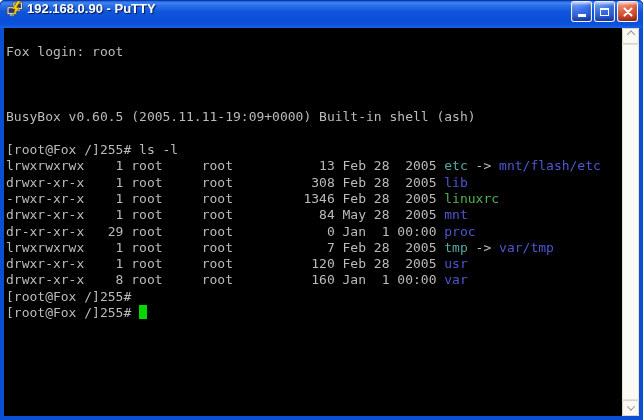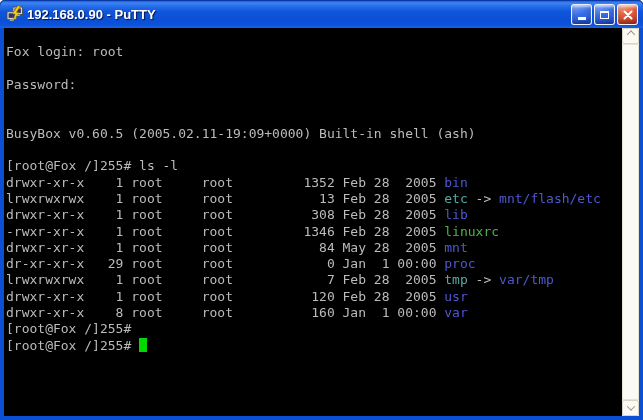--- a/index.html
+++ b/index.html
@@ -5,21 +5,21 @@
   html,body{margin:0;padding:0;background:#fff;}
   .window{
     width:643px;height:420px;box-sizing:border-box;
     border-radius:7px 7px 0 0;overflow:hidden;
     font-family:"Liberation Sans",sans-serif;
     box-shadow:0 0 0 1px #16418c;
     background:var(--frame,#0a4fd4);
   }
   
   .titlebar{
-    height:28px;display:flex;align-items:center;
+    height:28px;display:flex;
     background:linear-gradient(180deg,#1e63e0 0%,#3f84f2 8%,#2b72ea 16%,
                #0f55dc 40%,#0a4fd6 70%,#0c52da 88%,#1d63e4 100%);
     border-top:1px solid #0838a8;box-sizing:border-box;
     padding:0 5px 0 6px;
   }
   .titlebar .app-icon{width:17px;height:17px;margin-right:4px;flex:0 0 auto;}
   .title-text{
     flex:1;color:#fff;font-weight:bold;font-size:13px;
     text-shadow:1px 1px 1px rgba(0,0,30,.75);
     white-space:nowrap;overflow:hidden;
@@ -107,27 +107,25 @@
   </div>
 
   <div class="frame-body">
     <div class="content">
 
       <div class="terminal">
         <div>
             <div class="term-line"></div>
             <div class="term-line"><span class="c-fg">Fox login: root</span></div>
             <div class="term-line"></div>
-            <div class="term-line"><span class="c-fg">Password:</span></div>
             <div class="term-line"></div>
             <div class="term-line"></div>
-            <div class="term-line"><span class="c-fg">BusyBox v0.60.5 (2005.02.11-19:09+0000) Built-in shell (ash)</span></div>
+            <div class="term-line"><span class="c-fg">BusyBox v0.60.5 (2005.11.11-19:09+0000) Built-in shell (ash)</span></div>
             <div class="term-line"></div>
             <div class="term-line"><span class="c-fg">[root@Fox /]255# ls -l</span></div>
-            <div class="term-line"><span class="c-fg">drwxr-xr-x    1 root     root         1352 Feb 28  2005 </span><span class="c-dir">bin</span></div>
             <div class="term-line"><span class="c-fg">lrwxrwxrwx    1 root     root           13 Feb 28  2005 </span><span class="c-link">etc</span><span class="c-fg"> -&gt; </span><span class="c-dir">mnt/flash/etc</span></div>
             <div class="term-line"><span class="c-fg">drwxr-xr-x    1 root     root          308 Feb 28  2005 </span><span class="c-dir">lib</span></div>
             <div class="term-line"><span class="c-fg">-rwxr-xr-x    1 root     root         1346 Feb 28  2005 </span><span class="c-exec">linuxrc</span></div>
             <div class="term-line"><span class="c-fg">drwxr-xr-x    1 root     root           84 May 28  2005 </span><span class="c-dir">mnt</span></div>
             <div class="term-line"><span class="c-fg">dr-xr-xr-x   29 root     root            0 Jan  1 00:00 </span><span class="c-dir">proc</span></div>
             <div class="term-line"><span class="c-fg">lrwxrwxrwx    1 root     root            7 Feb 28  2005 </span><span class="c-link">tmp</span><span class="c-fg"> -&gt; </span><span class="c-dir">var/tmp</span></div>
             <div class="term-line"><span class="c-fg">drwxr-xr-x    1 root     root          120 Feb 28  2005 </span><span class="c-dir">usr</span></div>
             <div class="term-line"><span class="c-fg">drwxr-xr-x    8 root     root          160 Jan  1 00:00 </span><span class="c-dir">var</span></div>
             <div class="term-line"><span class="c-fg">[root@Fox /]255#</span></div>
             <div class="term-line"><span class="c-fg">[root@Fox /]255# </span><span class="term-cursor"></span></div>

